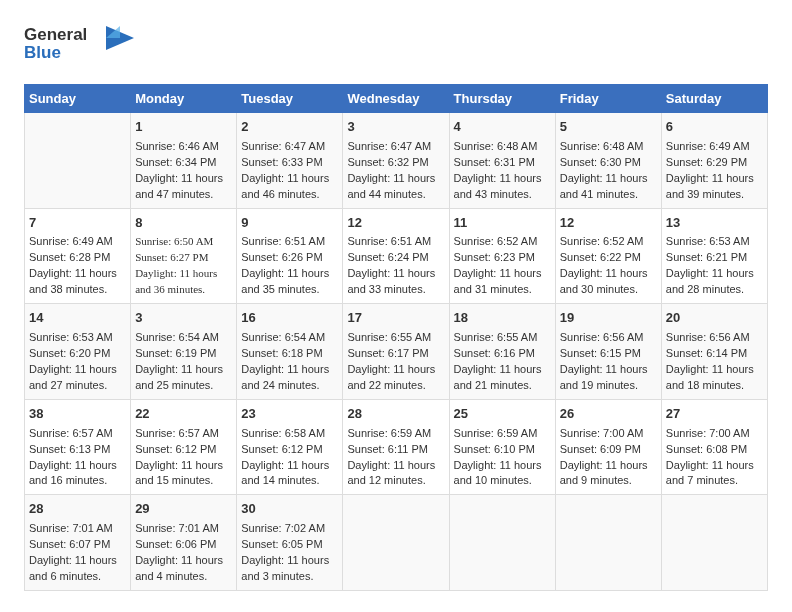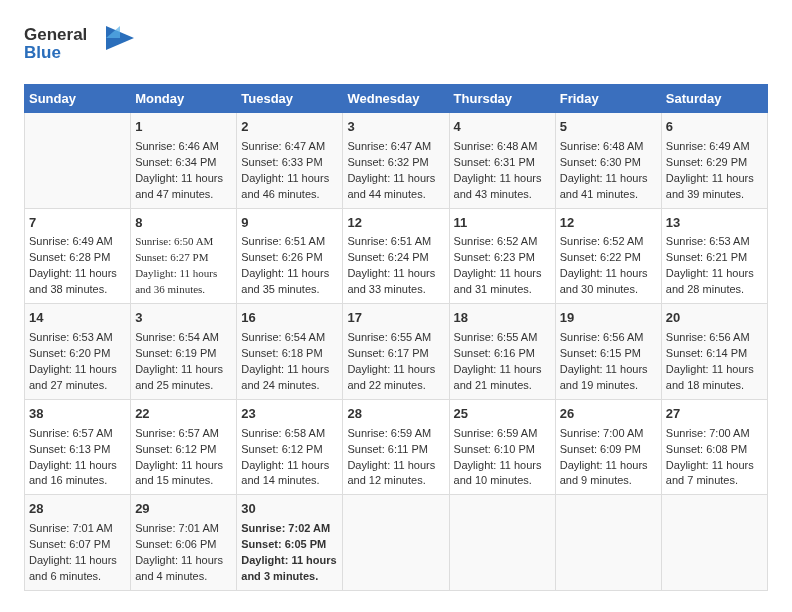--- a/index.html
+++ b/index.html
@@ -316,21 +316,21 @@
         </td>
         <td>
           <span class="day-num">29</span>
           <div style="white-space: pre-line;">Sunrise: 7:01 AM
 Sunset: 6:06 PM
 Daylight: 11 hours
 and 4 minutes.</div>
         </td>
         <td>
           <span class="day-num">30</span>
-          <div style="white-space: pre-line; font-weight: bold;">Sunrise: 7:02 AM
+          <div style="white-space: pre-line;">Sunrise: 7:02 AM
 Sunset: 6:05 PM
 Daylight: 11 hours
 and 3 minutes.</div>
         </td>
         <td></td>
         <td></td>
         <td></td>
         <td></td>
       </tr>
     </tbody>

